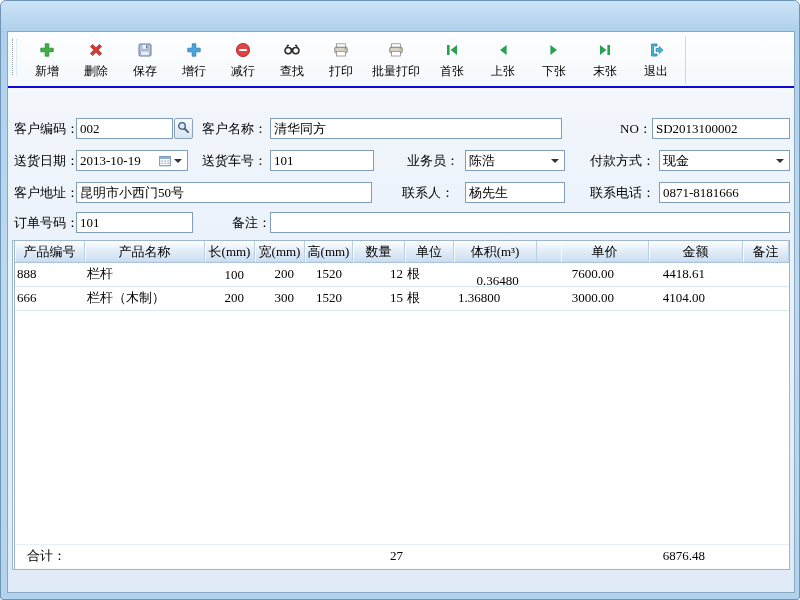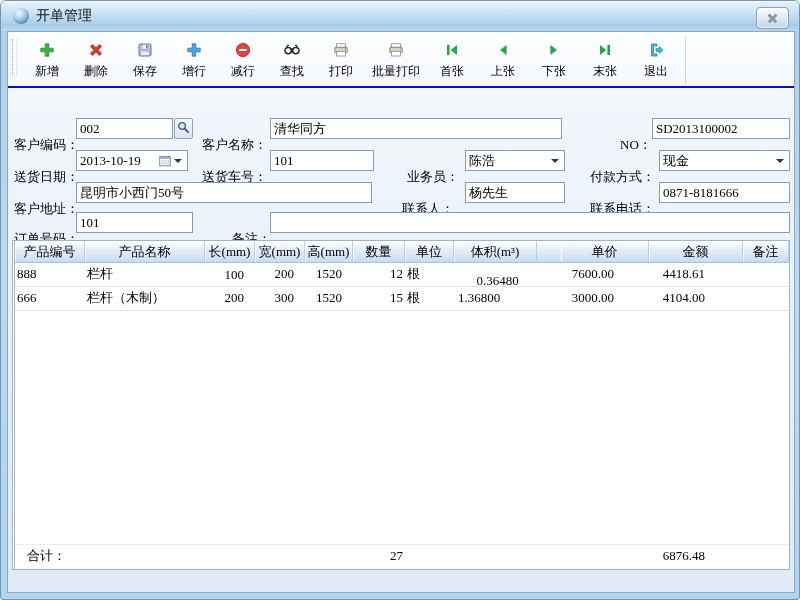--- a/index.html
+++ b/index.html
@@ -29,21 +29,21 @@
   .toolbar{position:absolute;left:2px;top:4px;height:48px;width:676px;display:flex;align-items:center;
     padding-left:14px;border-right:1px solid #ccd9e7;box-sizing:border-box;}
   .grip{position:absolute;left:4px;top:7px;width:3px;height:36px;
     background:repeating-linear-gradient(#93acc６ 0,#93acc6 2px,transparent 2px,transparent 4px);
     border-left:1px dotted #8aa4c0;border-right:1px dotted #cddcec;}
   .tb-btn{height:44px;display:flex;flex-direction:column;align-items:center;justify-content:center;
     gap:4px;font-size:12px;color:#000;border-radius:3px;margin-right:3px;cursor:default;}
   .tb-btn .ticon{height:19px;display:flex;align-items:center;justify-content:center;}
   .rule{position:absolute;left:0;top:54px;width:786px;height:2px;background:#0a0ad8;}
   
-  .lbl{position:absolute;height:21px;line-height:22px;font-size:13px;color:#000;white-space:nowrap;margin-top:16px;}
+  .lbl{position:absolute;height:21px;line-height:22px;font-size:13px;color:#000;white-space:nowrap;}
   .txt{position:absolute;height:21px;box-sizing:border-box;border:1px solid #7f9db9;background:#fff;
     font-family:"Liberation Serif","DejaVu Serif",serif;font-size:13px;padding:0 3px;color:#000;}
   div.txt{display:flex;align-items:center;}
   .dval{flex:1;}
   .arr{width:0;height:0;border:4px solid transparent;border-top-color:#333;margin:4px 2px 0 3px;}
   .dicons{display:flex;align-items:center;margin-left:2px;}
   .lookup{position:absolute;width:19px;height:21px;box-sizing:border-box;border:1px solid #8fa4bc;
     border:1px solid #8aa2bc;border-radius:2px;background:linear-gradient(#f6fafd,#d9e5f0);
     display:flex;align-items:center;justify-content:center;padding:0;}
   
@@ -58,27 +58,20 @@
   .g-cell{box-sizing:border-box;font-size:13px;color:#000;line-height:22px;white-space:nowrap;overflow:hidden;}
   .g-footer{position:absolute;left:0;bottom:1px;width:100%;height:23px;display:flex;background:#fff;
     border-top:1px solid #e6eff9;}
   .g-fcell{box-sizing:border-box;font-size:13px;color:#000;line-height:22px;white-space:nowrap;}
 </style>
 </head>
 <body>
 
 <div class="window">
 
-  <div class="titlebar">
-    <span class="title-icon"></span>
-    <span class="title-text">开单管理</span>
-    <span class="close-btn">
-        <span class="x-glyph"></span>
-      </span>
-  </div>
 
   <div class="client">
 
     <span class="grip"></span>
     <div class="toolbar" id="toolbar">
         <div class="tb-btn" style="width: 46px;">
           <span class="ticon">
             <svg width="18" height="18" viewBox="0 0 18 18">
               <path d="M7.2 2.8h3.6v4.4h4.4v3.6h-4.4v4.4H7.2v-4.4H2.8V7.2h4.4z" fill="#3fae46" stroke="#2c8a34" stroke-width="0.8"></path>
             </svg>

